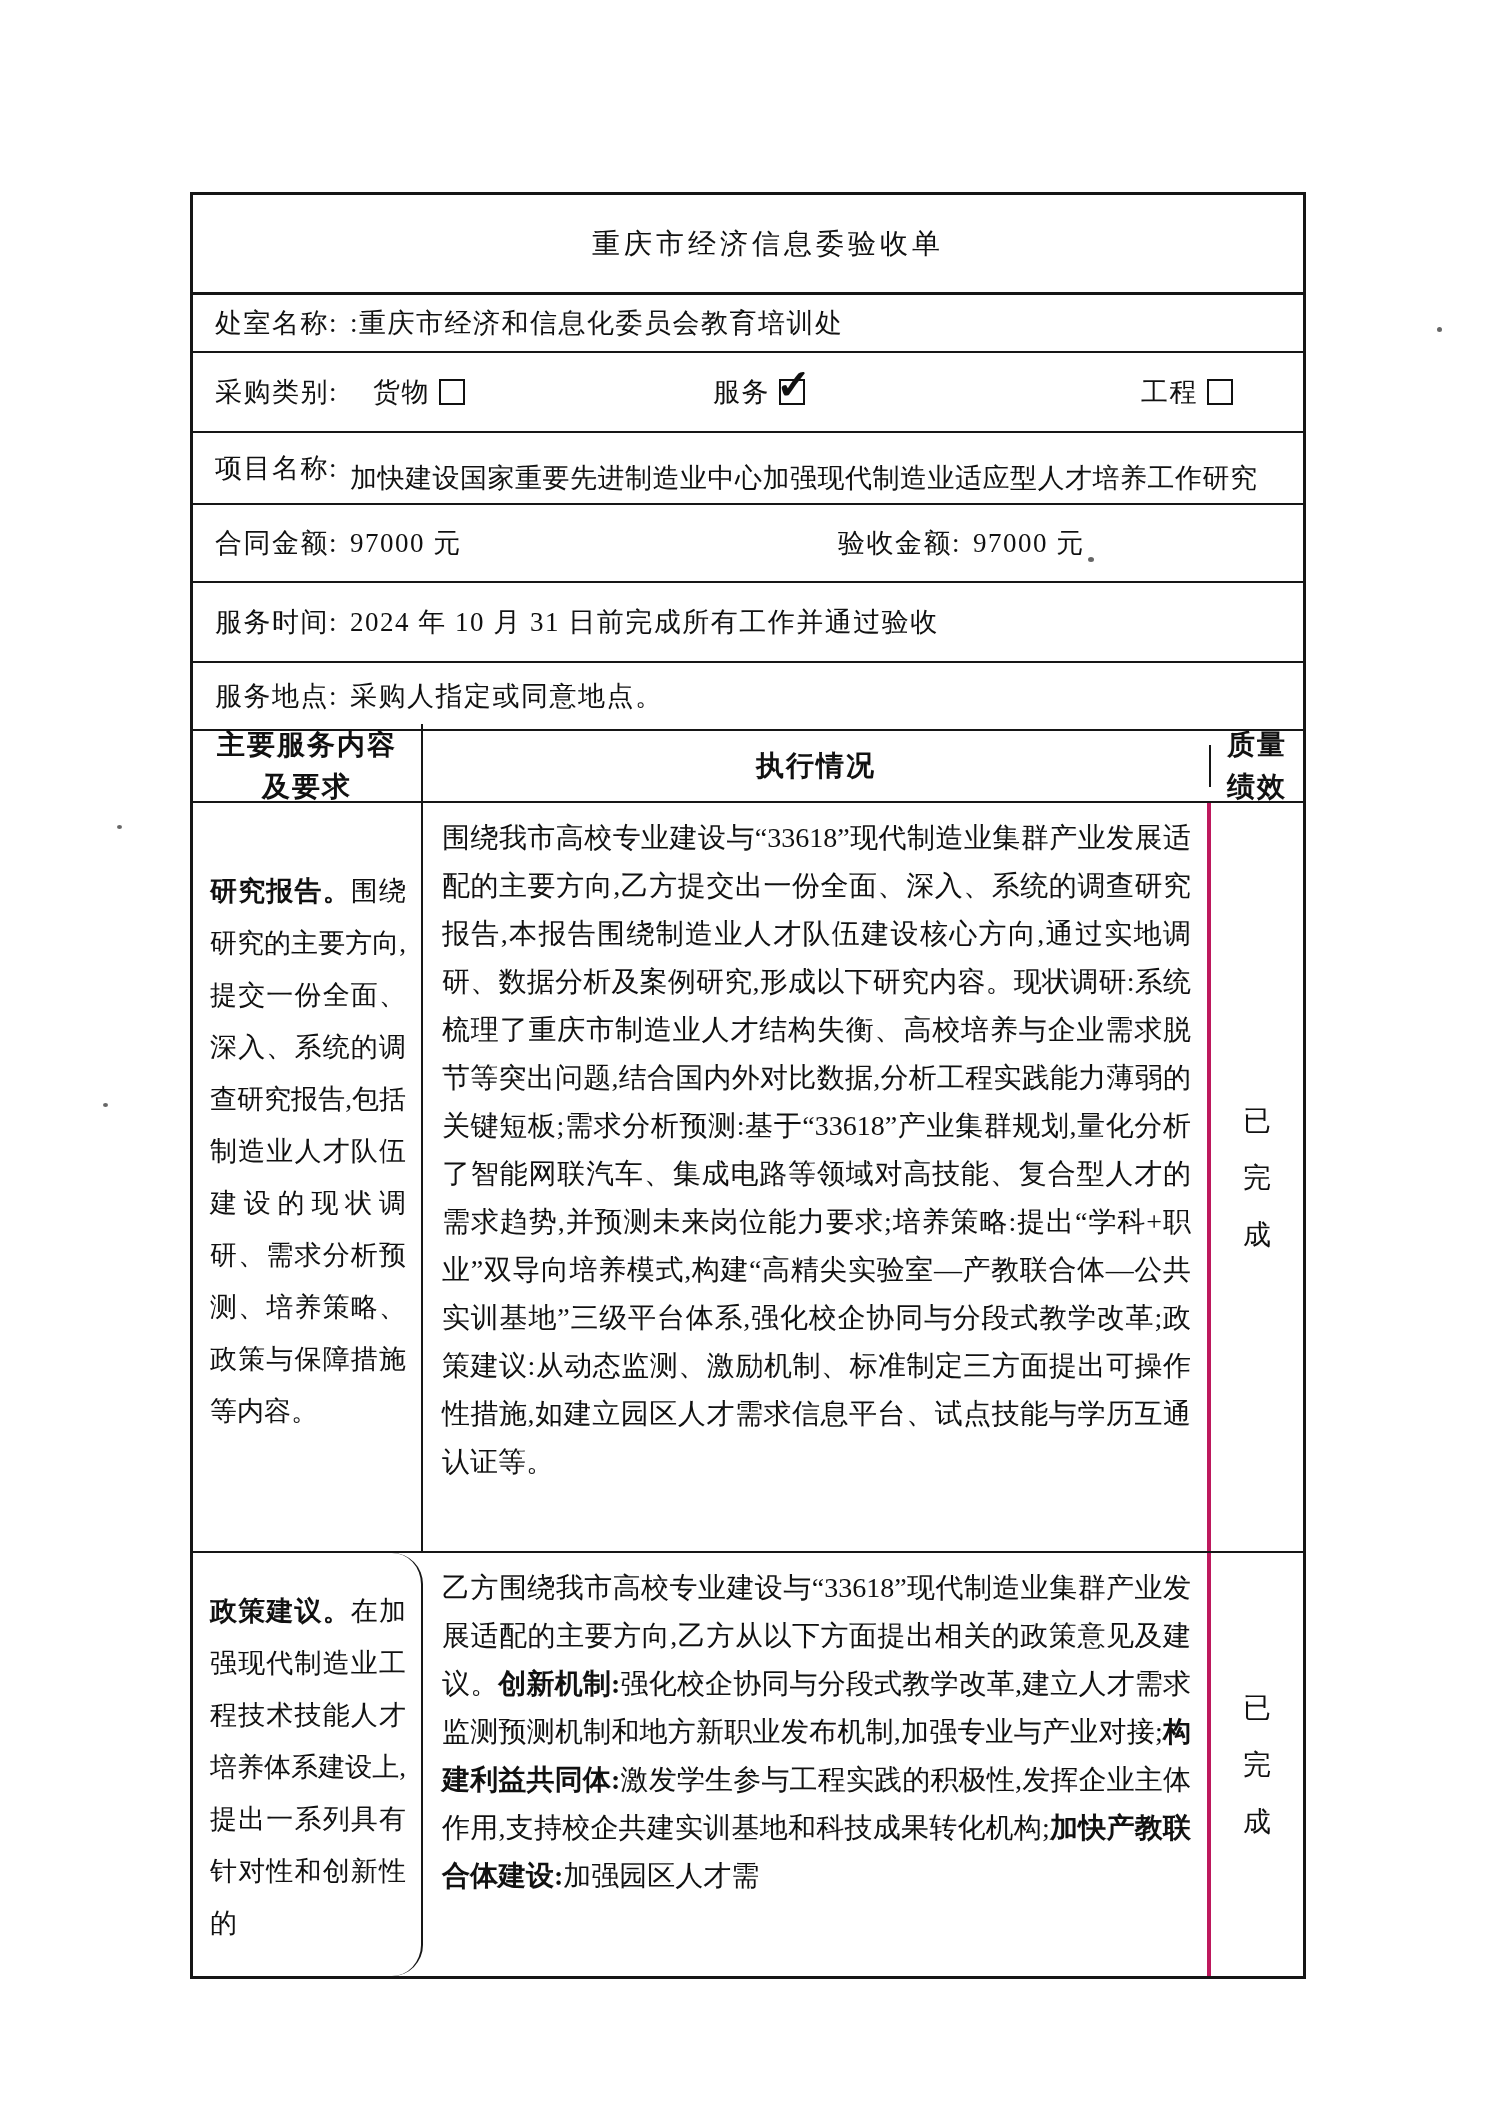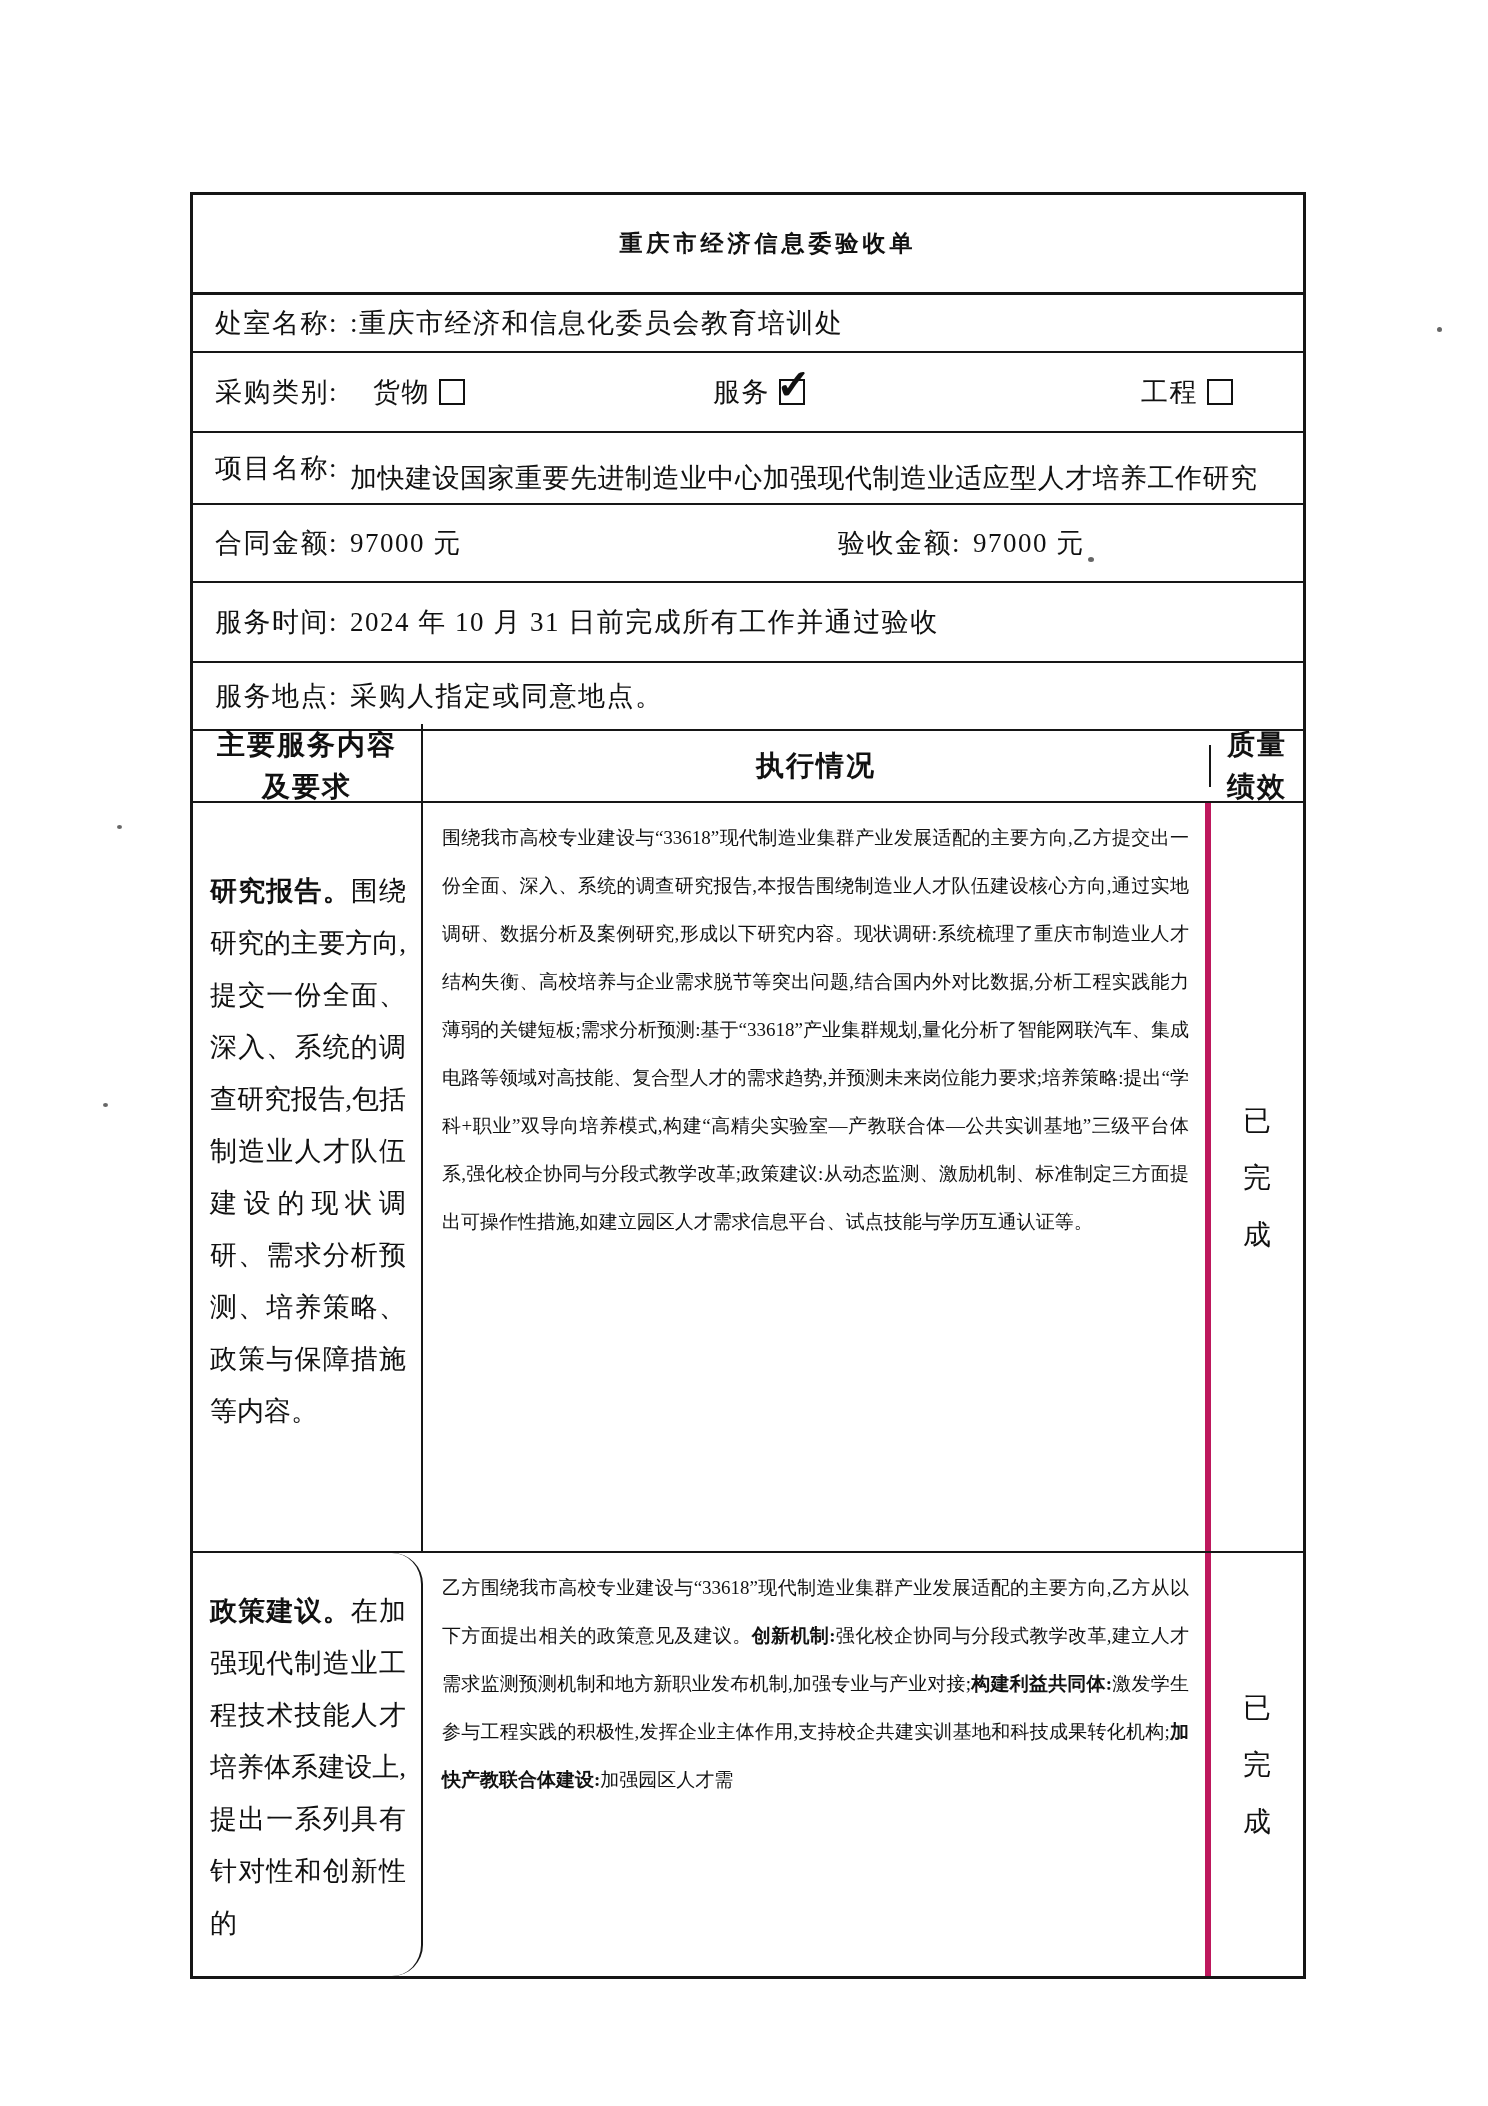--- a/index.html
+++ b/index.html
@@ -2,21 +2,21 @@
 <html><head>
 <meta charset="utf-8">
 <style>
   html,body{margin:0;padding:0;background:#e8e8e8;}
   .page{position:relative;width:1488px;height:2106px;background:#ffffff;margin:0 auto;
         font-family:"Liberation Serif","DejaVu Serif",serif;color:#111;overflow:hidden;}
   .doc-table{position:absolute;left:190px;top:192px;width:1110px;border:3px solid #161616;box-sizing:content-box;background:#fff;}
   .row{border-top:2px solid #161616;box-sizing:border-box;position:relative;}
   .row:first-child{border-top:none;}
   .title-row{height:98px;display:flex;align-items:center;justify-content:center;border-bottom:1px solid #161616;}
-  .title{font-size:23px;font-weight:bold;letter-spacing:4px;margin-left:40px;}
+  .title{font-size:28px;font-weight:normal;letter-spacing:4px;margin-left:40px;}
   .info-row{display:flex;align-items:center;padding:0 12px 0 22px;font-size:27px;letter-spacing:1.5px;overflow:hidden;}
   .h70{height:58px}.h80{height:80px}.h72{height:72px}.h78{height:78px}.h68{height:68px}
   .lbl{margin-right:12px;white-space:nowrap;}
   .val{white-space:nowrap;}
   .project-val{letter-spacing:0.5px;margin-top:19px;}
   .option{position:absolute;top:0;height:100%;display:flex;align-items:center;white-space:nowrap;}
   .opt1{left:180px}.opt2{left:520px}.opt3{left:948px}
   .checkbox{width:22px;height:22px;border:2px solid #111;margin-left:9px;display:inline-block;position:relative;background:#fff;}
   .checkbox.checked::after{content:"✓";position:absolute;left:-5px;top:-17px;font-size:42px;font-weight:bold;line-height:1;color:#111;}
   .pair{display:flex;align-items:center;white-space:nowrap;}
@@ -28,22 +28,22 @@
   .hc2{flex:1;border-right:2px solid #161616;}
   .hc3{width:92px;}
   .trow{display:flex;align-items:stretch;border-top:2px solid #161616;}
   .trow.row-first{height:748px;}
   .trow.row-last{height:423px;}
   .cell{box-sizing:border-box;overflow:hidden;}
   .req{width:230px;border-right:2px solid #161616;padding:14px 15px 10px 17px;
        font-size:27px;line-height:52px;text-align:justify;}
   .row-first .req{padding-top:62px;}
   .row-last .req{padding-top:32px;border-radius:31px;}
-  .exec{flex:1;border-right:6px solid #be185d;padding:11px 16px 8px 19px;
-        font-size:19px;line-height:48px;text-align:justify;}
+  .exec{flex:1;border-right:4px solid #be185d;padding:11px 16px 8px 19px;
+        font-size:28px;line-height:48px;text-align:justify;}
   .statuscell{width:92px;display:flex;align-items:center;justify-content:center;}
   .status-text{font-size:28px;line-height:57px;white-space:pre-line;text-align:center;font-weight:normal;}
   b{font-weight:bold;}
   .speck{position:absolute;background:#666;border-radius:50%;}
 </style>
 </head>
 <body>
 
 <div class="page">
   <div class="doc-table">

